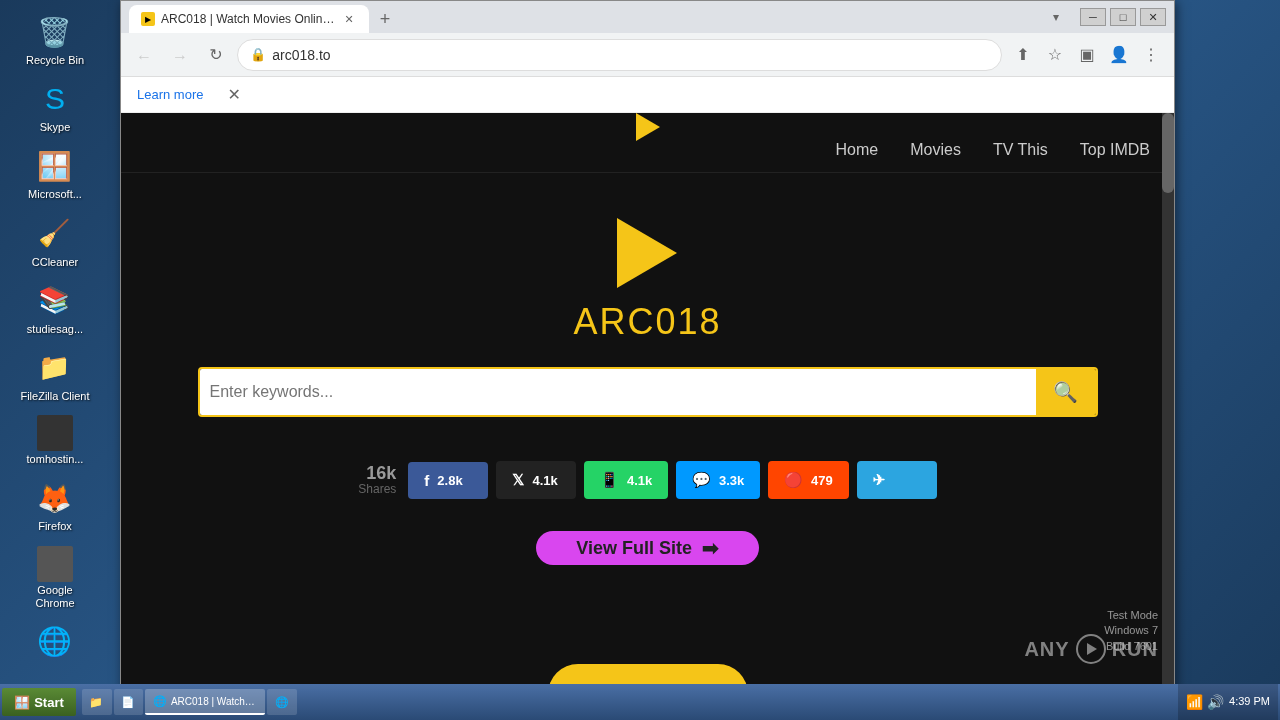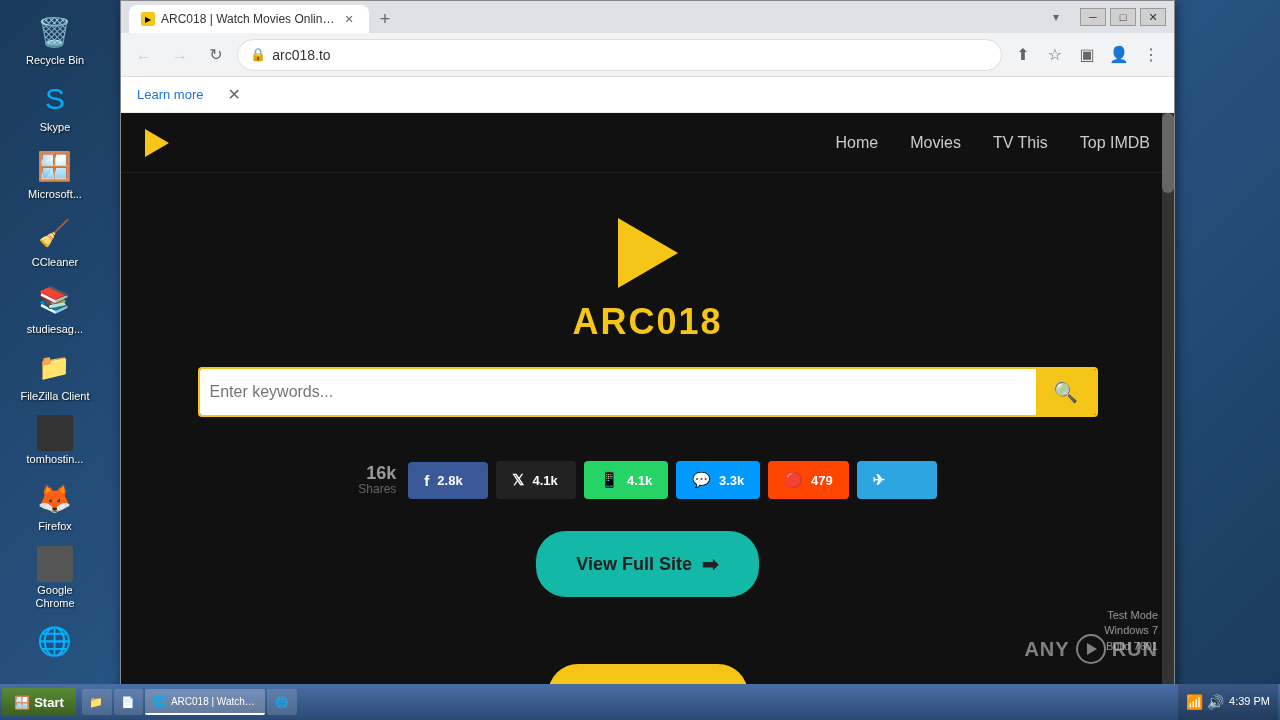--- a/index.html
+++ b/index.html
@@ -288,20 +288,21 @@
     }
 
     
     .site-nav {
       background: #111;
       height: 60px;
       display: flex;
       align-items: center;
       padding: 0 24px;
       border-bottom: 1px solid #222;
+      flex-direction: column;
     }
 
     .site-logo {
       display: flex;
       align-items: center;
       gap: 8px;
     }
 
     .logo-triangle {
       width: 0;
@@ -352,21 +353,21 @@
       width: 0;
       height: 0;
       border-top: 35px solid transparent;
       border-bottom: 35px solid transparent;
       border-left: 60px solid #f5c518;
     }
 
     .hero-title {
       color: #f5c518;
       font-size: 36px;
-      font-weight: bold;
+      font-weight: normal;
       letter-spacing: 2px;
     }
 
     .search-bar-container {
       width: 900px;
       display: flex;
       border: 2px solid #f5c518;
       border-radius: 4px;
       overflow: hidden;
     }
@@ -437,25 +438,25 @@
     .share-btn.twitter { background: #222; }
     .share-btn.whatsapp { background: #25d366; }
     .share-btn.messenger { background: #0099ff; }
     .share-btn.reddit { background: #ff4500; }
     .share-btn.telegram { background: #2ca5e0; }
 
     .share-btn-count { font-size: 13px; }
 
     
     .view-full-btn {
-      background: #14b8a6;
+      background: #d946ef;
       color: #222;
       border: none;
       border-radius: 30px;
-      padding: 21px 40px;
+      padding: 5px 40px;
       font-size: 18px;
       font-weight: bold;
       cursor: pointer;
       display: flex;
       align-items: center;
       gap: 10px;
       margin: 16px auto 0;
     }
 
     .btn-arrow {

